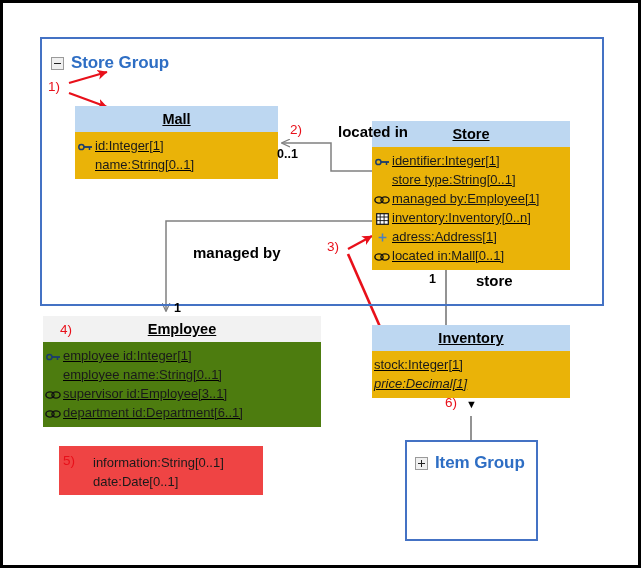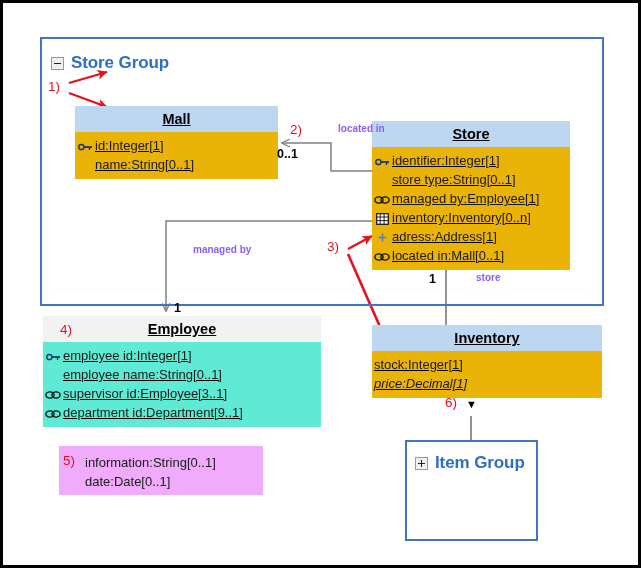--- a/index.html
+++ b/index.html
@@ -108,46 +108,46 @@
     line-height: 19px;
   }
   .attr-text { display: inline-block; }
   .attr-text.underline { text-decoration: underline; }
   .attr-text.italic { font-style: italic; }
 
   
   .blue .uml-title { background: #BDD7F1; }
   .blue .uml-body  { background: #eab308; }
   .grey .uml-title { background: #F2F2F2; }
-  .grey .uml-body  { background: #5eead4; }
+  .grey .uml-body  { background: #4d7c0f; }
 
   .plain-blue {
     position: absolute;
-    background: #f0abfc;
-    box-sizing: border-box;
-    padding: 7px 0 7px 4px;
+    background: #ef4444;
+    box-sizing: border-box;
+    padding: 7px 0 7px 12px;
   }
   .plain-blue .attr-row { padding-left: 22px; }
 
   .frame-box {
     position: absolute;
     border: 2px solid #4472C4;
     background: #ffffff;
     box-sizing: border-box;
   }
 
   
   .ico { display:inline-block; vertical-align: middle; }
 
   
   .edge-label {
     position: absolute;
-    font-size: 10px;
+    font-size: 15px;
     font-weight: bold;
-    color: #8b5cf6;
+    color: #000000;
     white-space: nowrap;
     padding-left: 27px;
   }
   .mult-label {
     position: absolute;
     font-size: 12.5px;
     font-weight: bold;
     color: #000;
     white-space: nowrap;
   }
@@ -317,35 +317,35 @@
         </span>
         <span class="attr-text">supervisor id:Employee[3..1]</span>
       </div>
       <div class="attr-row">
         <span class="attr-icon">
           <svg class="ico" width="16" height="10" viewBox="0 0 16 10">
             <ellipse cx="5" cy="5" rx="4.1" ry="3.1" fill="none" stroke="#111" stroke-width="1.4"></ellipse>
             <ellipse cx="11" cy="5" rx="4.1" ry="3.1" fill="none" stroke="#111" stroke-width="1.4"></ellipse>
           </svg>
         </span>
-        <span class="attr-text">department id:Department[9..1]</span>
+        <span class="attr-text">department id:Department[6..1]</span>
       </div>
     </div>
   </div>
 
   <div class="plain-blue" style="left:56px; top:443px; width:204px; height:49px;">
     <div class="attr-row">
       <span class="attr-text">information:String[0..1]</span>
     </div>
     <div class="attr-row">
       <span class="attr-text">date:Date[0..1]</span>
     </div>
   </div>
 
-  <div class="uml-class blue" style="left:369px; top:322px; width:230px; height:91px;">
+  <div class="uml-class blue" style="left:369px; top:322px; width:198px; height:91px;">
     <div class="uml-title">Inventory</div>
     <div class="uml-body" style="padding-left:2px;">
       <div class="attr-row">
         <span class="attr-text">stock:Integer[1]</span>
       </div>
       <div class="attr-row">
         <span class="attr-text italic">price:Decimal[1]</span>
       </div>
     </div>
   </div>

